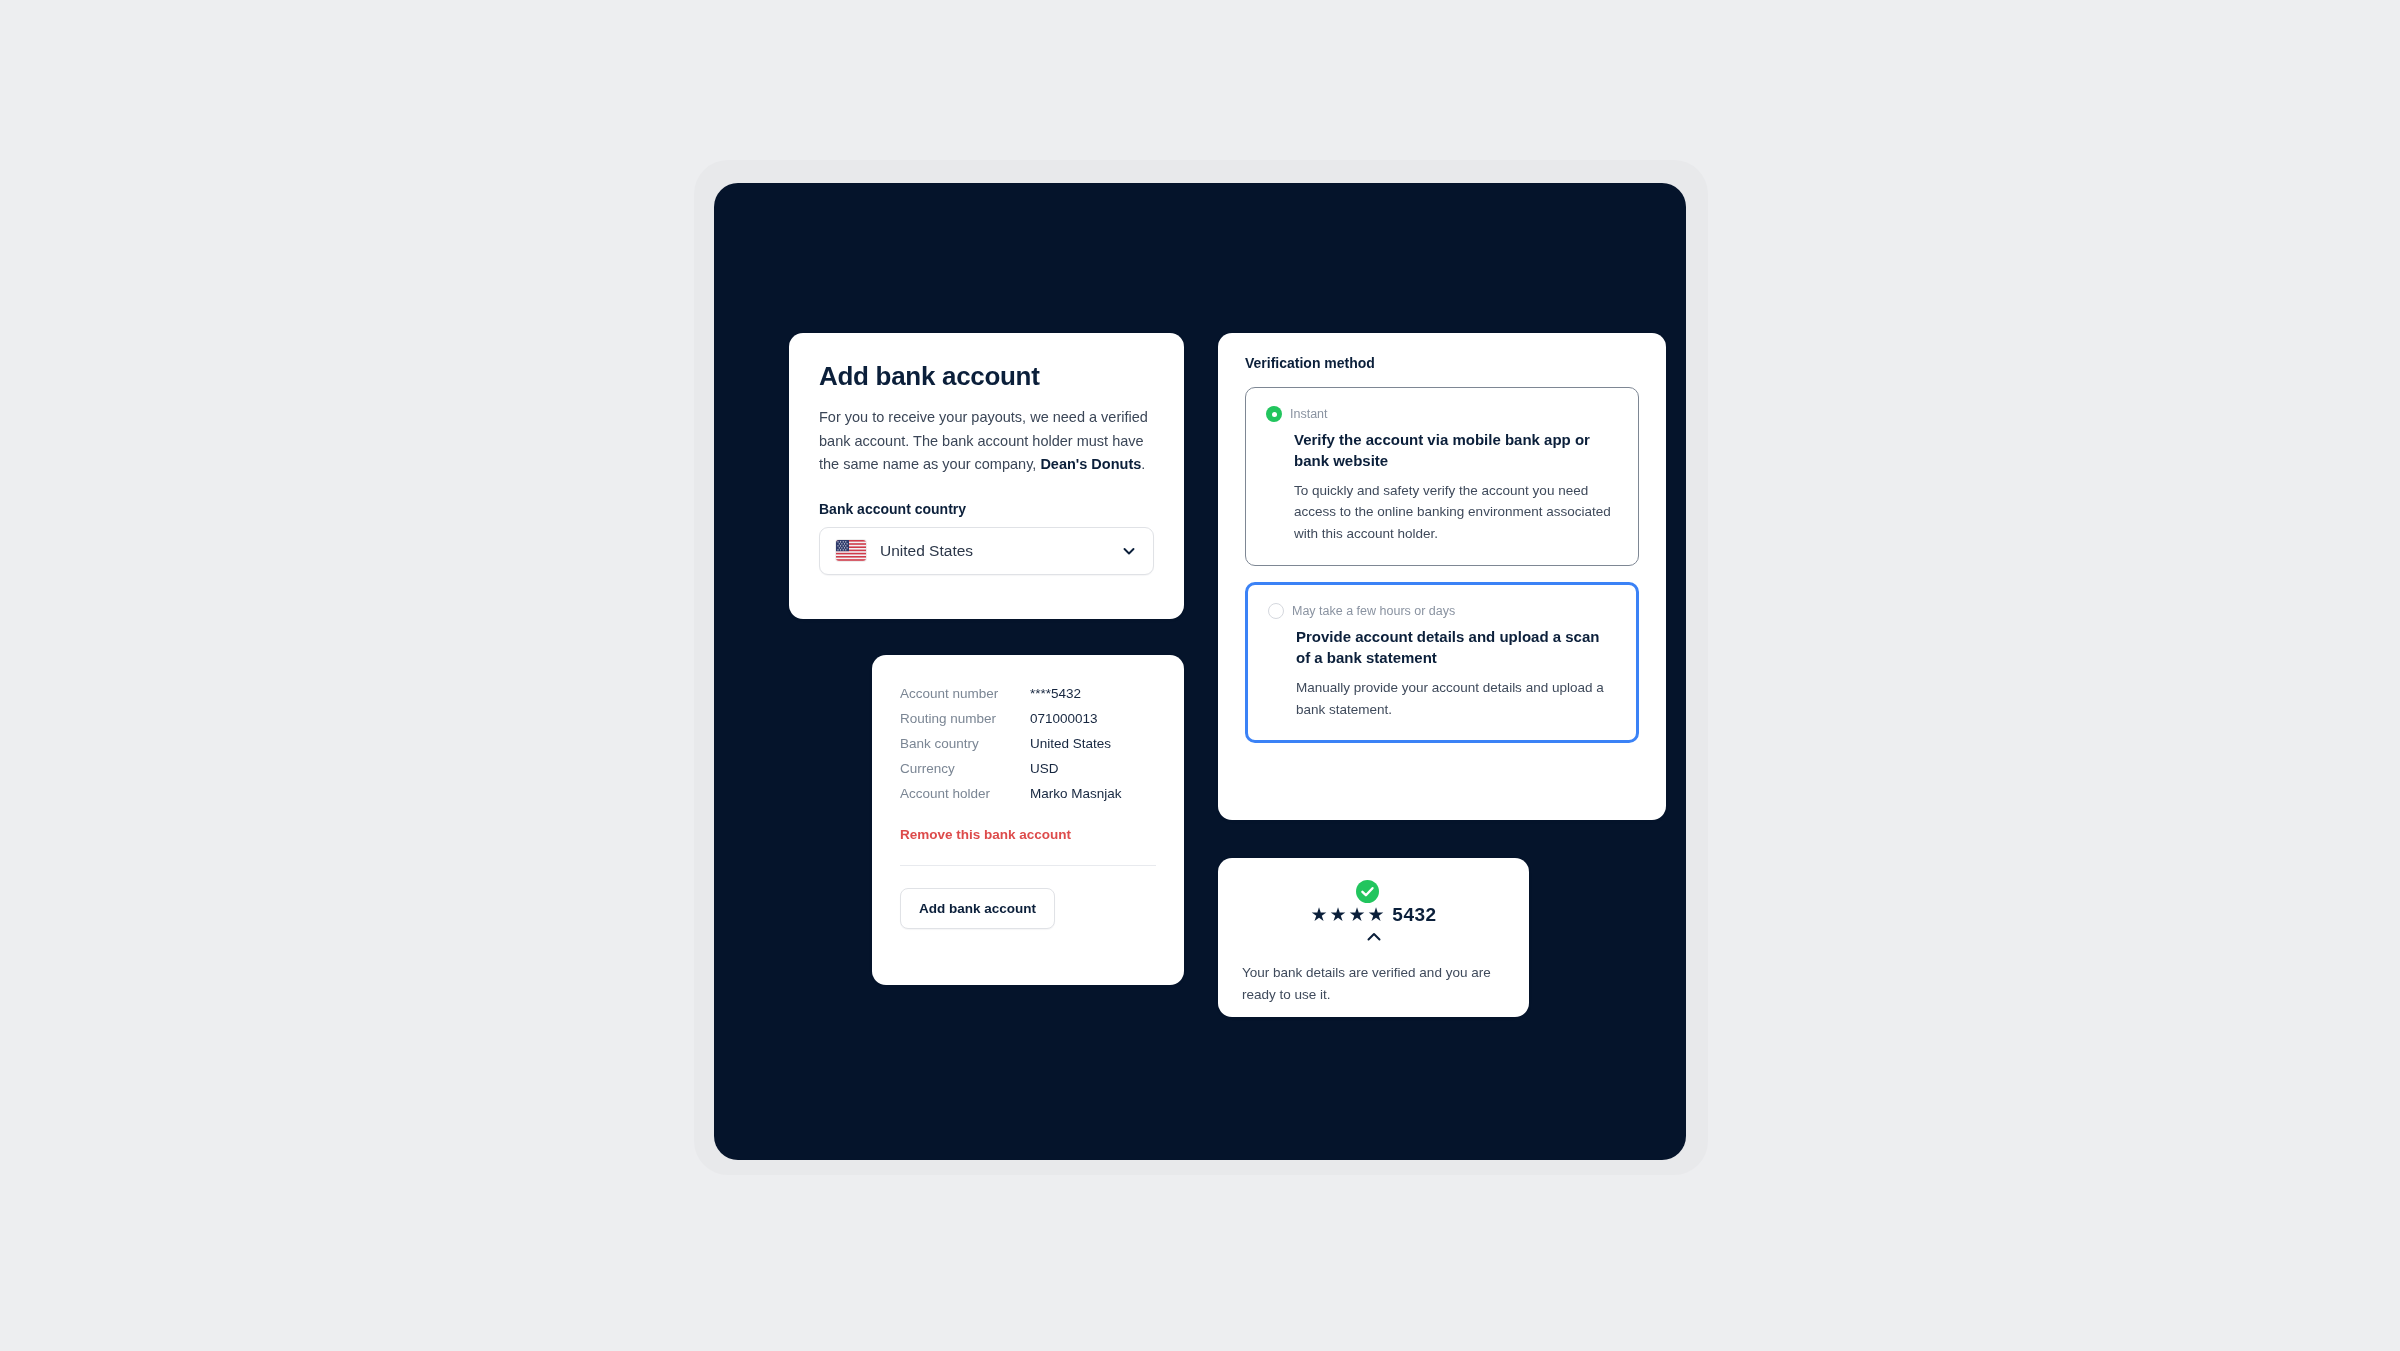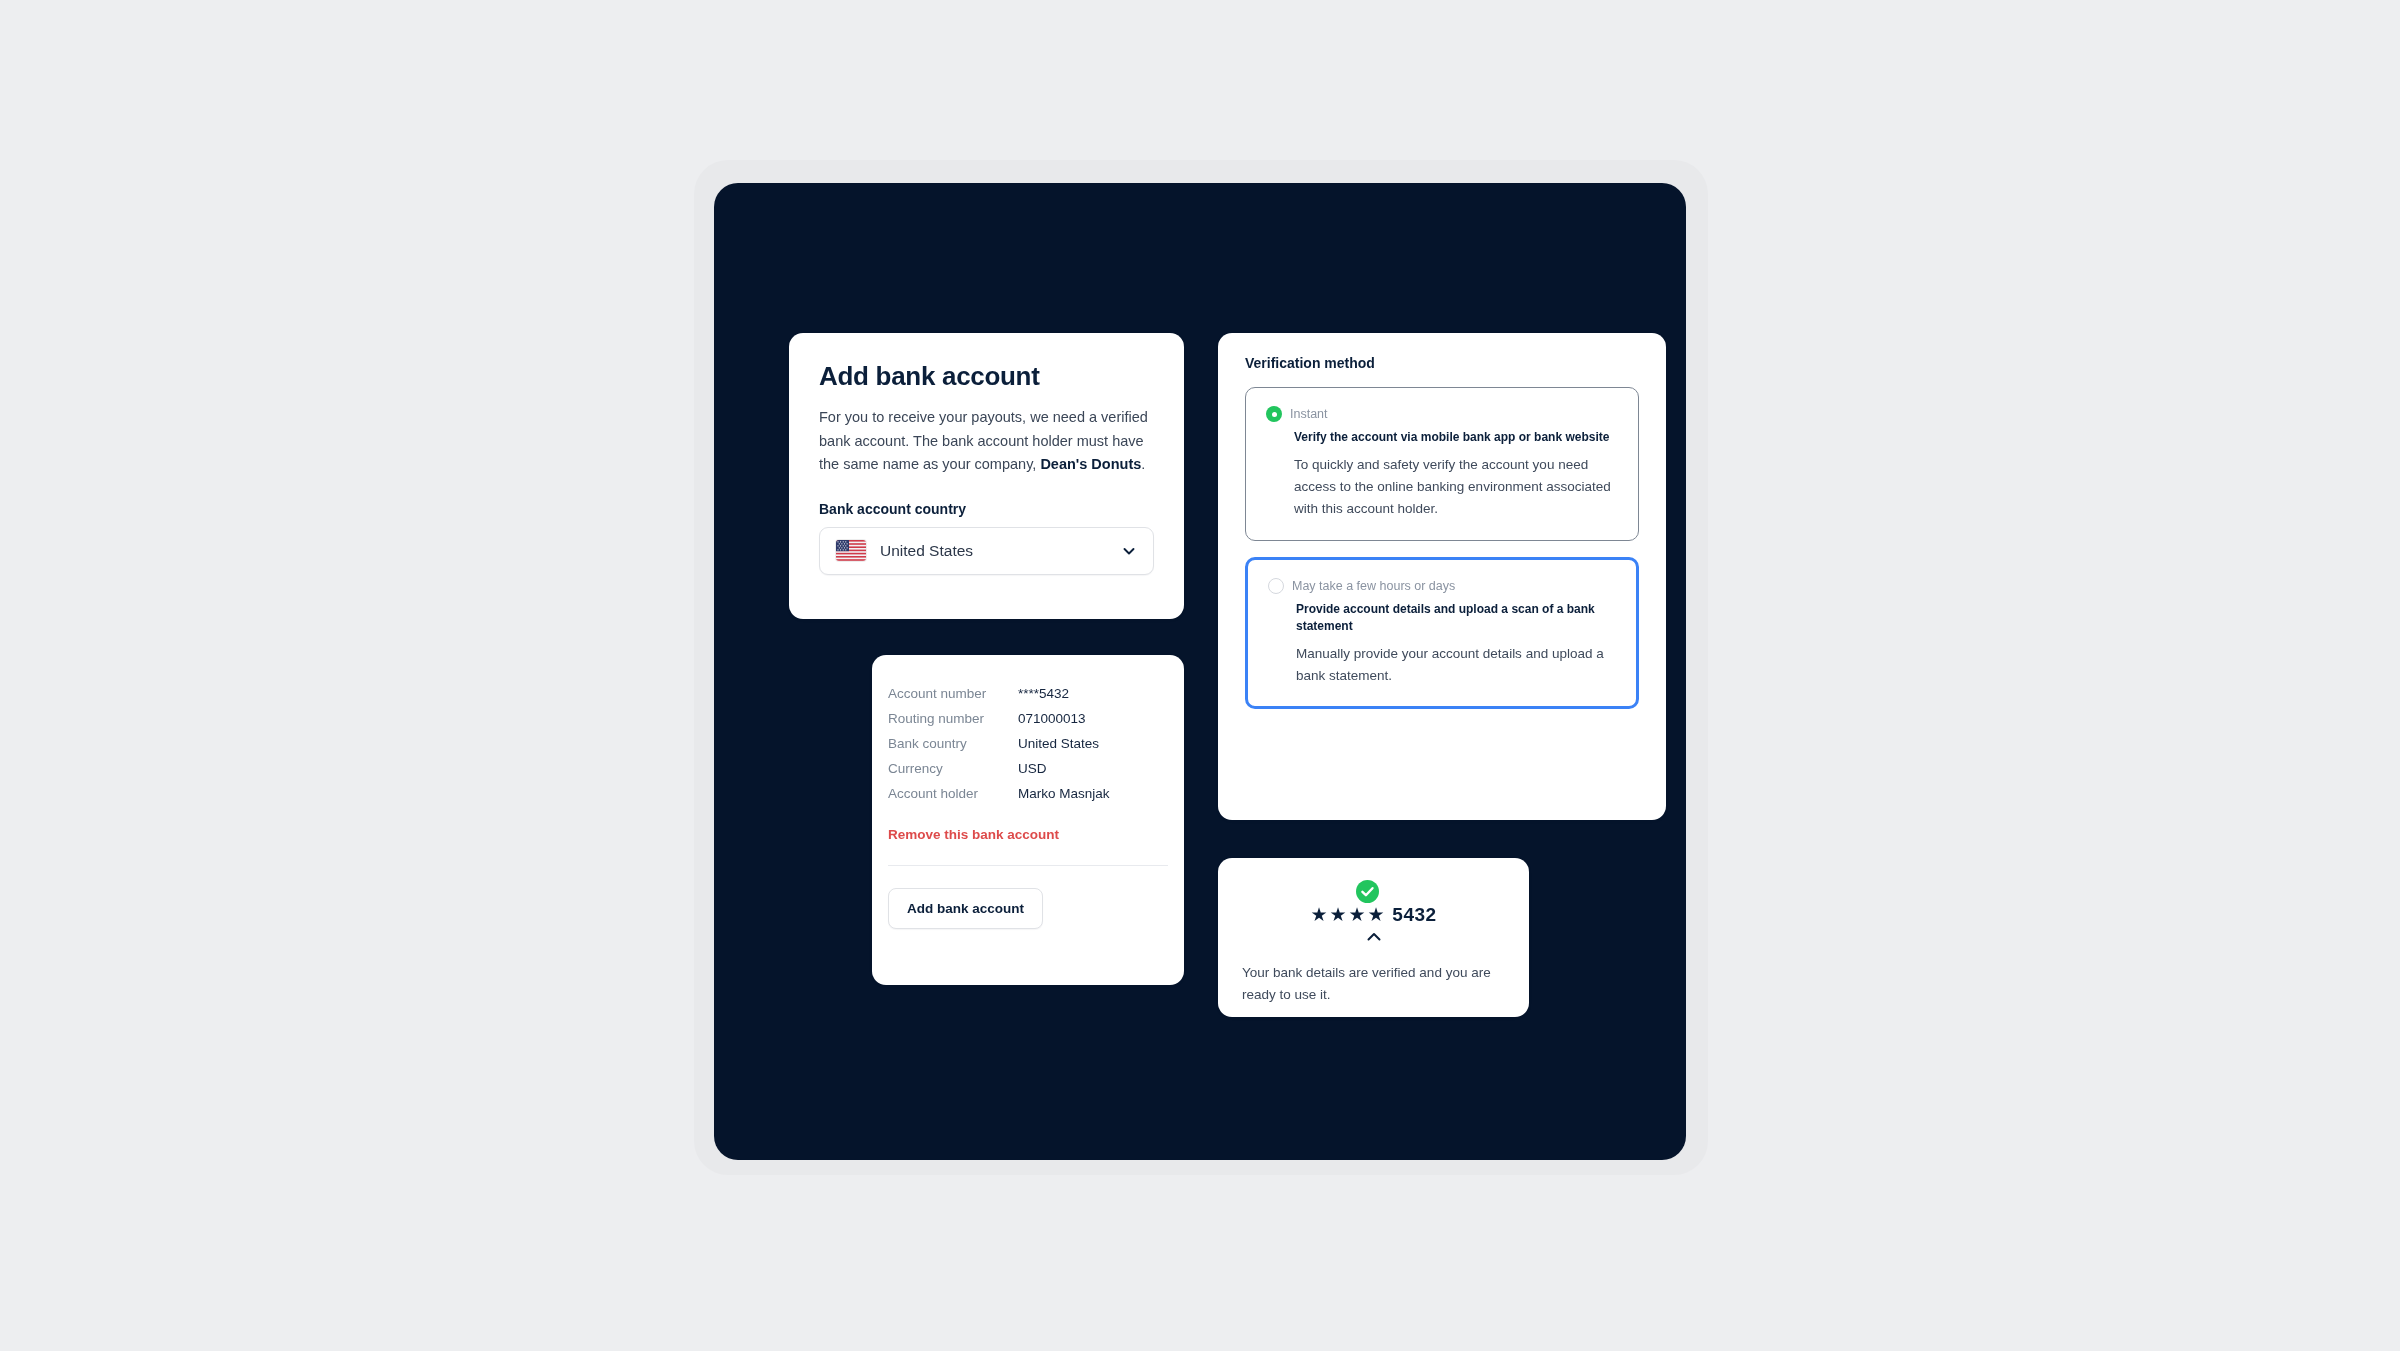--- a/index.html
+++ b/index.html
@@ -108,21 +108,21 @@
   .chev {
     width: 16px; height: 16px; flex: 0 0 auto;
   }
 
   
   #account-details-card {
     left: 872px;
     top: 655px;
     width: 312px;
     height: 330px;
-    padding: 26px 16px;
+    padding: 26px 28px;
   }
 
   .kv-table { width: 100%; border-collapse: collapse; }
   .kv-table td {
     font-size: 13.5px;
     padding: 3.5px 0;
     vertical-align: top;
     line-height: 1.35;
   }
   .kv-key { color: #7b8694; width: 130px; }
@@ -209,21 +209,21 @@
   }
 
   .option-eyebrow {
     font-size: 12.5px;
     color: #8a93a1;
   }
 
   .option-title {
     margin-top: 7px;
     margin-left: 28px;
-    font-size: 12px;
+    font-size: 15px;
     font-weight: 700;
     color: #0b1f3a;
     line-height: 1.42;
   }
 
   .option-body {
     margin-top: 8px;
     margin-left: 28px;
     font-size: 13.5px;
     line-height: 1.62;

